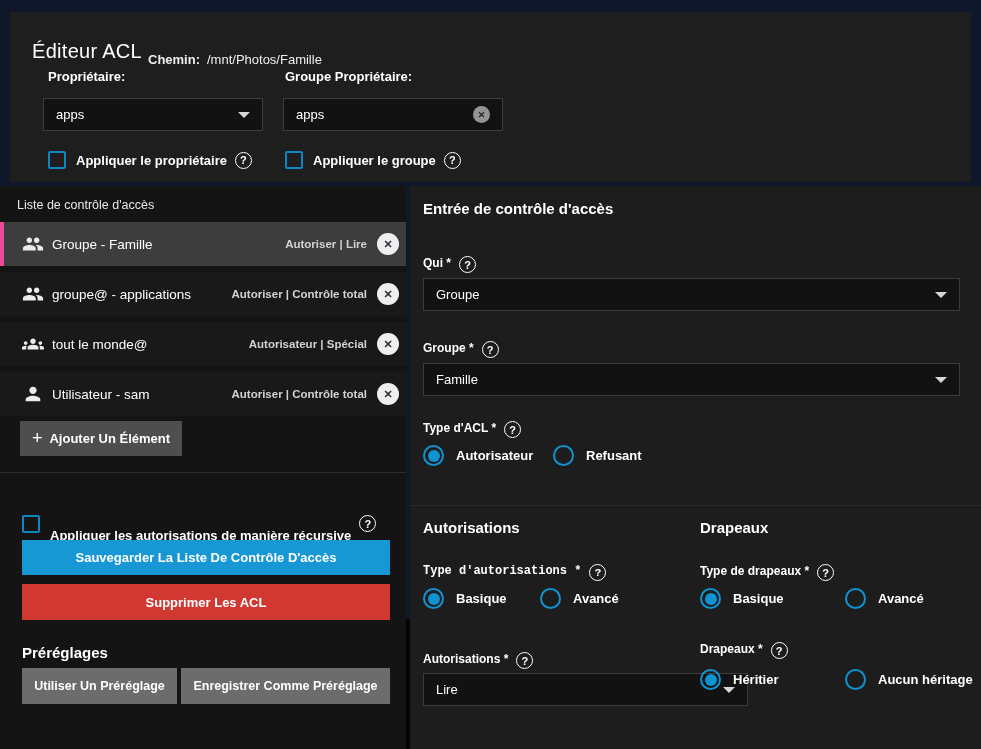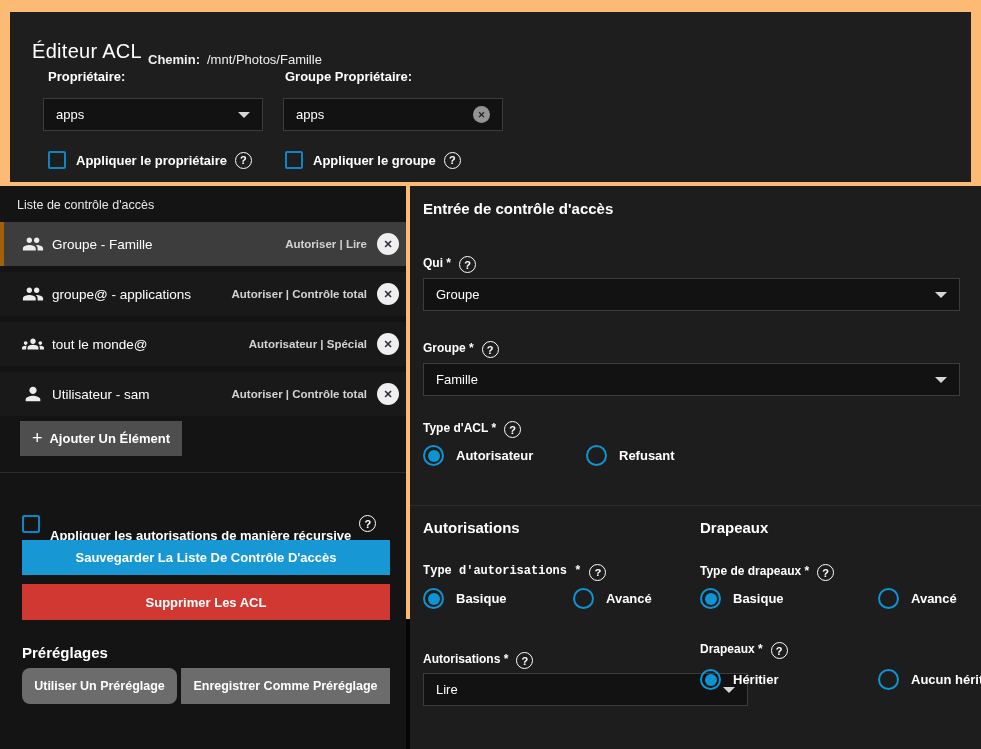--- a/index.html
+++ b/index.html
@@ -1,17 +1,17 @@
 <!DOCTYPE html>
 <html><head>
 <meta charset="utf-8">
 <style>
   * { margin:0; padding:0; box-sizing:border-box; }
   html,body { width:981px; height:749px; background:#050505; font-family:"Liberation Sans", sans-serif; overflow:hidden; }
-  .page { position:relative; width:981px; height:619px; background:#fdba74; }
+  .page { position:relative; width:981px; height:619px; background:#0f172a; }
 
   
   .header-card { position:absolute; left:10px; top:12px; width:961px; height:170px; background:#1e1e1e; }
   .page-title { position:absolute; left:22px; top:28px; font-size:20px; font-weight:400; color:#fff; letter-spacing:.3px; }
   .path-row { position:absolute; left:138px; top:40px; font-size:13px; color:#f0f0f0; }
   .path-label { font-weight:700; margin-right:7px; }
   .hdr-label { position:absolute; top:57px; font-size:13px; font-weight:700; color:#fff;text-align:center; }
   .owner-label { left:38px; } .group-owner-label { left:275px; }
   .field { height:33px; background:#121212; border:1px solid #3c3c3c; display:flex; align-items:center; padding:0 12px; color:#fff; font-size:13px; }
   .hdr-field { position:absolute; top:86px; width:220px; }
@@ -21,49 +21,49 @@
   .cb-row { position:absolute; top:139px; display:flex; align-items:center; }
   .cbr1 { left:38px; } .cbr2 { left:275px; }
   .cb { width:18px; height:18px; border:2px solid #0f86c2; border-radius:2px; background:transparent; flex:none; }
   .cb-label { margin-left:10px; font-size:13px; font-weight:600; color:#fff; }
   .help { margin-left:8px; width:17px; height:17px; border-radius:50%; border:1.5px solid #fff; color:#fff; font-size:11px; font-weight:700; display:inline-flex; align-items:center; justify-content:center; flex:none; }
 
   
   .left-col { position:absolute; left:0; top:186px; width:406px; height:563px; background:#141414; }
   .list-title { position:absolute; left:17px; top:12px; font-size:12.5px; color:#e8e8e8; }
   .acl-row { position:absolute; left:0; width:406px; height:44px; background:#191919; display:flex; align-items:center; cursor:pointer; }
-  .acl-row.selected { background:#3d3d3d; border-left:4px solid #a16207; }
+  .acl-row.selected { background:#3d3d3d; border-left:4px solid #ec4899; }
   .row-icon { margin-left:22px; width:22px; height:22px; display:flex; align-items:center; flex:none; }
   .acl-row.selected .row-icon { margin-left:18px; }
   .row-name { margin-left:8px; font-size:13.5px; color:#fff; white-space:nowrap; }
   .row-right { margin-left:auto; display:flex; align-items:center; margin-right:7px; }
   .row-summary { font-size:11.5px; font-weight:600; color:#d2d2d2; white-space:nowrap; }
   .row-close { margin-left:10px; width:22px; height:22px; border-radius:50%; background:#efefef; color:#35313f; font-size:11px; font-weight:700; display:flex; align-items:center; justify-content:center; flex:none; }
   .btn { display:flex; align-items:center; justify-content:center; color:#fff; font-size:13px; font-weight:700; cursor:pointer; white-space:nowrap; }
   .add-btn { position:absolute; left:20px; top:235px; width:162px; height:35px; background:#4e4e4e; }
   .add-plus { font-size:18px; font-weight:400; margin-right:7px; }
   .left-divider { position:absolute; left:0; top:286px; width:406px; border-top:1px solid #2c2c2c; }
   .recursive-row { position:absolute; left:22px; top:318px; display:flex; align-items:center; }
   .recursive-row .cb-label { font-weight:600;margin-top:24px; }
   .save-btn { position:absolute; left:22px; top:354px; width:368px; height:35px; background:#1797d3; }
   .del-btn { position:absolute; left:22px; top:398px; width:368px; height:36px; background:#d23832; }
   .presets-title { position:absolute; left:22px; top:458px; font-size:15px; font-weight:700; color:#fff; }
   .preset-btn { position:absolute; top:482px; height:36px; background:#6c6c6c; font-size:12.5px; }
-  .use-preset { left:22px; width:155px;border-radius:8px; }
+  .use-preset { left:22px; width:155px; }
   .save-preset { left:181px; width:209px; }
 
   
   .right-panel { position:absolute; left:410px; top:186px; width:571px; height:563px; background:#1d1d1d; }
   .entry-title { position:absolute; left:13px; top:14px; font-size:15px; font-weight:700; color:#fff; }
   .lrow { position:absolute; display:flex; align-items:flex-start; }
   .fl { font-size:12px; font-weight:600; color:#fff; white-space:nowrap; }
   .lbl-qui { left:13px; top:70px; } .sel-qui { position:absolute; left:13px; top:92px; width:537px; }
   .lbl-groupe { left:13px; top:155px; } .sel-groupe { position:absolute; left:13px; top:177px; width:537px; }
   .lbl-acltype { left:13px; top:235px; }
-  .radio-row { position:absolute; display:flex; align-items:flex-end;gap:33px; }
+  .radio-row { position:absolute; display:flex; align-items:flex-end; }
   .rr-acl { left:13px; top:259px; }
   .radio-item { display:flex; align-items:center; }
   .rr-acl .radio-item:first-child { width:130px; }
   .radio { width:21px; height:21px; border:2.5px solid #0f93d2; border-radius:50%; position:relative; flex:none; cursor:pointer; }
   .radio.checked::after { content:""; position:absolute; inset:2.5px; border-radius:50%; background:#0f93d2; }
   .radio-label { margin-left:12px; font-size:13px; font-weight:600; color:#fff; white-space:nowrap; }
   .divider-h { position:absolute; left:0; top:319px; width:571px; border-top:1px solid #2c2c2c; }
   .perm-title { position:absolute; left:13px; top:333px; font-size:15px; font-weight:700; color:#fff; }
   .flags-title { position:absolute; left:290px; top:333px; font-size:15px; font-weight:700; color:#fff; }
   .lbl-permtype { left:13px; top:378px;font-family:Liberation Mono, monospace; } .lbl-flagtype { left:290px; top:378px; }

